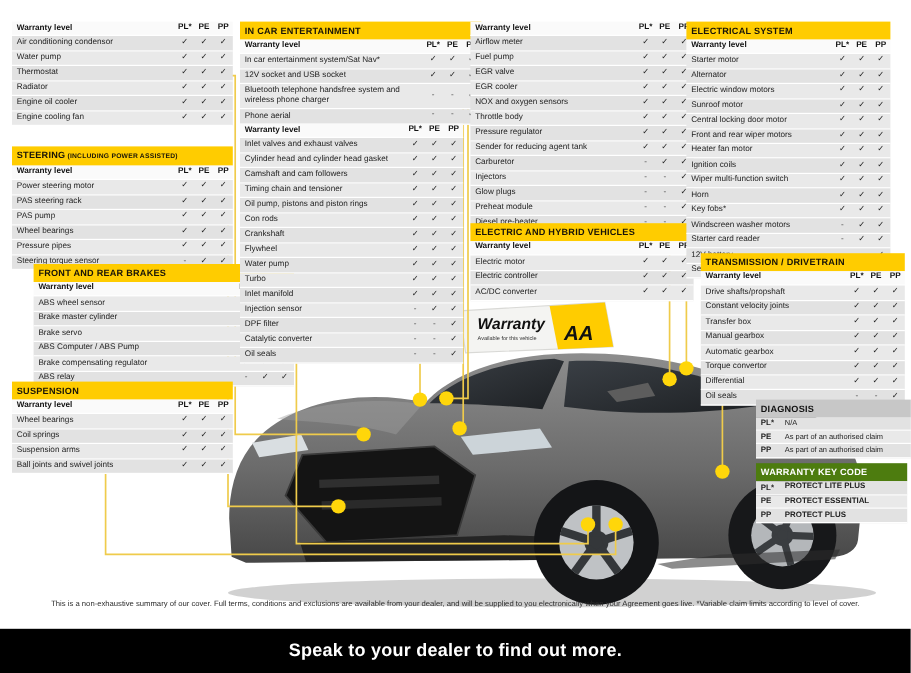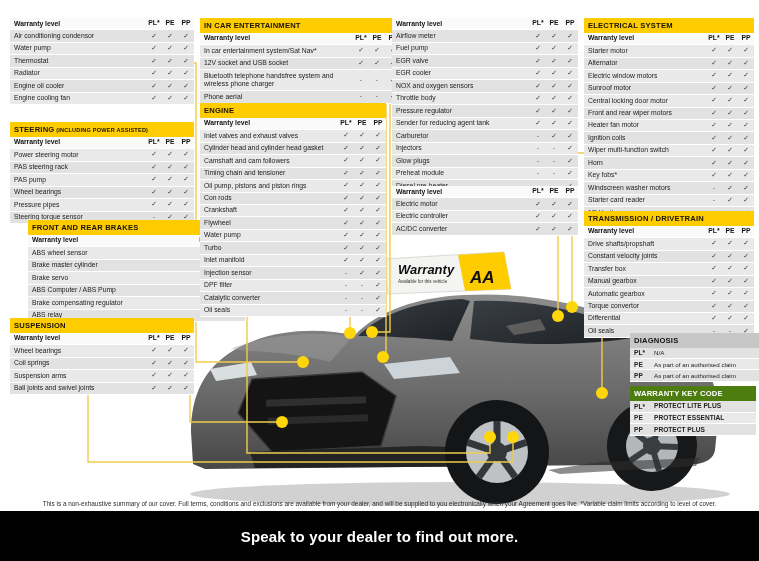--- a/index.html
+++ b/index.html
@@ -19,21 +19,21 @@
   .row.colhead{background:#fafafa}
   .lbl{flex:1;padding:1.5px 1px 1.5px 4px;line-height:1.25;font-size:6.8px}
   .mk{width:16px;min-width:16px;text-align:center;font-size:6.8px;color:#1d1d1d;line-height:1}
   .colhead .lbl,.colhead .mk{font-weight:bold;font-size:6.8px;color:#111}
   .mk.dsh{color:#4a4a4a}
   .row.kv .k{width:20px;min-width:20px;font-weight:bold;padding:1.5px 0 1.5px 4px;font-size:6.6px}
   .row.kv .v{flex:1;font-size:6.2px;padding:1.5px 2px 1.5px 0;line-height:1.2}
   .row.kv .v.bv{font-weight:bold;font-size:6.6px}
   #disclaimer{position:absolute;left:0;top:500px;width:759px;text-align:center;
     font-size:6.4px;color:#2b2b2b;z-index:2}
-  #footer-bar{position:absolute;left:0;bottom:0;width:759px;height:50px;background:#000000;
+  #footer-bar{position:absolute;left:0;bottom:0;width:759px;height:37px;background:#000000;
     display:flex;align-items:center;justify-content:center;z-index:3}
   #footer-bar span{color:#ffffff;font-weight:bold;font-size:15px;letter-spacing:.2px}
 </style>
 </head>
 <body>
 
 <svg id="art" viewBox="0 0 759 561">
   <defs>
     <linearGradient id="bodyG" x1="0" y1="0" x2="0" y2="1">
       <stop offset="0" stop-color="#8d8d8d"></stop>
@@ -334,21 +334,20 @@
       <div class="mk chk">✓</div>
     </div>
     <div class="row">
       <div class="lbl">Phone aerial</div>
       <div class="mk dsh">-</div>
       <div class="mk dsh">-</div>
       <div class="mk chk">✓</div>
     </div>
   </section>
 <section class="tbl" style="left:200px;top:103px;width:186px">
-    <div class="tbl-h yellow">ENGINE</div>
     <div class="row colhead">
       <div class="lbl">Warranty level</div>
       <div class="mk">PL*</div>
       <div class="mk">PE</div>
       <div class="mk">PP</div>
     </div>
     <div class="row">
       <div class="lbl">Inlet valves and exhaust valves</div>
       <div class="mk chk">✓</div>
       <div class="mk chk">✓</div>
@@ -520,20 +519,21 @@
       <div class="mk chk">✓</div>
     </div>
     <div class="row">
       <div class="lbl">Diesel pre-heater</div>
       <div class="mk dsh">-</div>
       <div class="mk dsh">-</div>
       <div class="mk chk">✓</div>
     </div>
   </section>
 <section class="tbl" style="left:392px;top:186px;width:186px">
+    <div class="tbl-h yellow">ELECTRIC AND HYBRID VEHICLES</div>
     <div class="row colhead">
       <div class="lbl">Warranty level</div>
       <div class="mk">PL*</div>
       <div class="mk">PE</div>
       <div class="mk">PP</div>
     </div>
     <div class="row">
       <div class="lbl">Electric motor</div>
       <div class="mk chk">✓</div>
       <div class="mk chk">✓</div>
@@ -546,21 +546,21 @@
       <div class="mk chk">✓</div>
     </div>
     <div class="row">
       <div class="lbl">AC/DC converter</div>
       <div class="mk chk">✓</div>
       <div class="mk chk">✓</div>
       <div class="mk chk">✓</div>
     </div>
   </section>
 
-<section class="tbl" style="left:584px;top:18px;width:170px">
+<section class="tbl" style="left:572px;top:18px;width:170px">
     <div class="tbl-h yellow">ELECTRICAL SYSTEM</div>
     <div class="row colhead">
       <div class="lbl">Warranty level</div>
       <div class="mk">PL*</div>
       <div class="mk">PE</div>
       <div class="mk">PP</div>
     </div>
     <div class="row">
       <div class="lbl">Starter motor</div>
       <div class="mk chk">✓</div>

